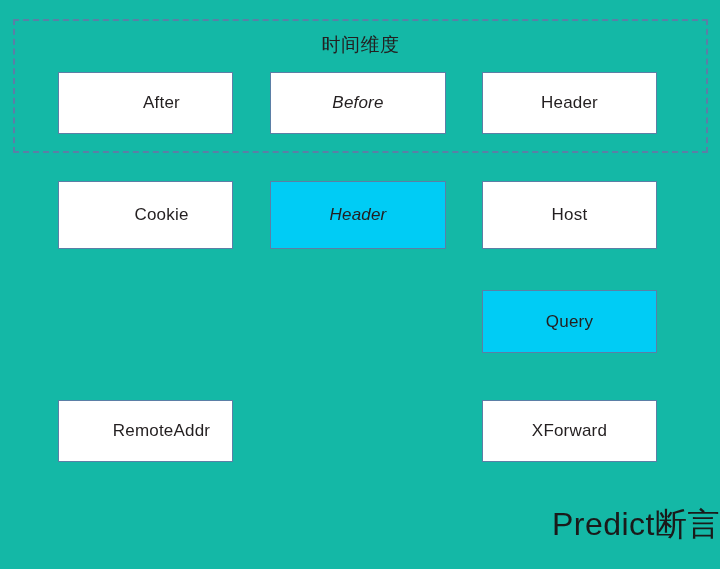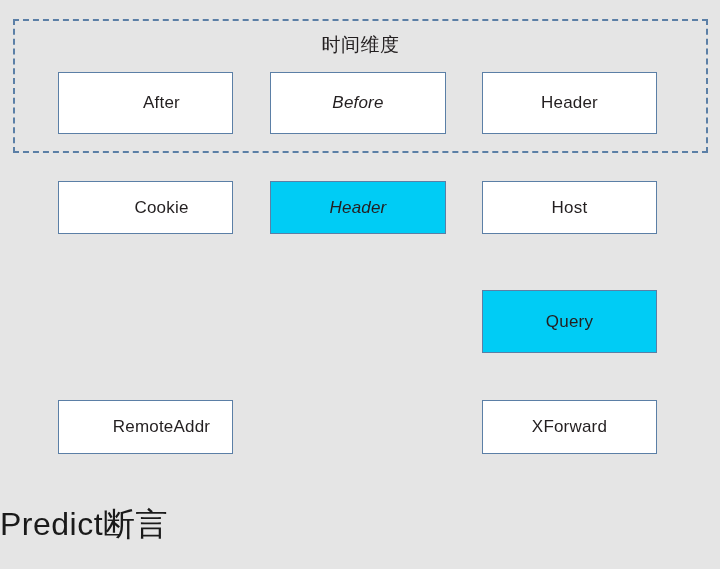--- a/index.html
+++ b/index.html
@@ -7,21 +7,21 @@
     padding: 0;
     background: #ffffff;
   }
   body {
     font-family: "Liberation Sans", "DejaVu Sans", sans-serif;
   }
   #canvas {
     position: relative;
     width: 720px;
     height: 569px;
-    background: #e5e5e5;
+    background: #14b8a6;
     overflow: hidden;
   }
 
   
   .group-box {
     position: absolute;
     left: 13px;
     top: 19px;
     width: 695px;
     height: 134px;
@@ -60,31 +60,31 @@
     text-align: center;
   }
 
   
   .col-0 { left: 58px;  width: 175px; padding-left: 32px; }
   .col-1 { left: 270px; width: 176px; font-style: italic; }
   .col-2 { left: 482px; width: 175px; }
 
   
   .row-0 { top: 72px;  height: 62px; }
-  .row-1 { top: 181px; height: 53px; }
+  .row-1 { top: 181px; height: 68px; }
   .row-2 { top: 290px; height: 63px; }
-  .row-3 { top: 400px; height: 54px; }
+  .row-3 { top: 400px; height: 62px; }
 
   
   .caption {
     position: absolute;
     left: 0;
     top: 505px;
     width: 100%;
-    text-align: left;
+    text-align: right;
     font-size: 32px;
     color: #1a1a1a;
     line-height: 1.2;
     letter-spacing: 0.5px;
   }
 </style>
 </head>
 <body>
 
 <div id="canvas">

